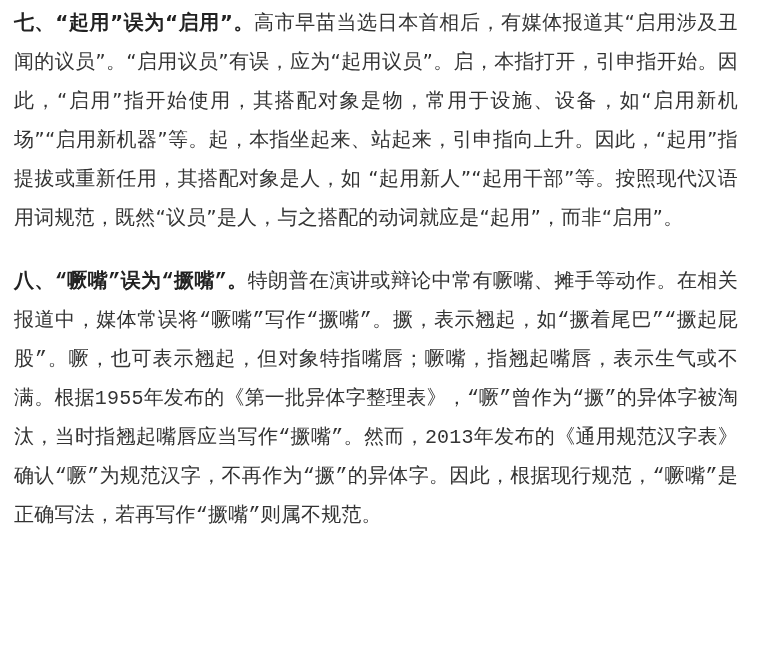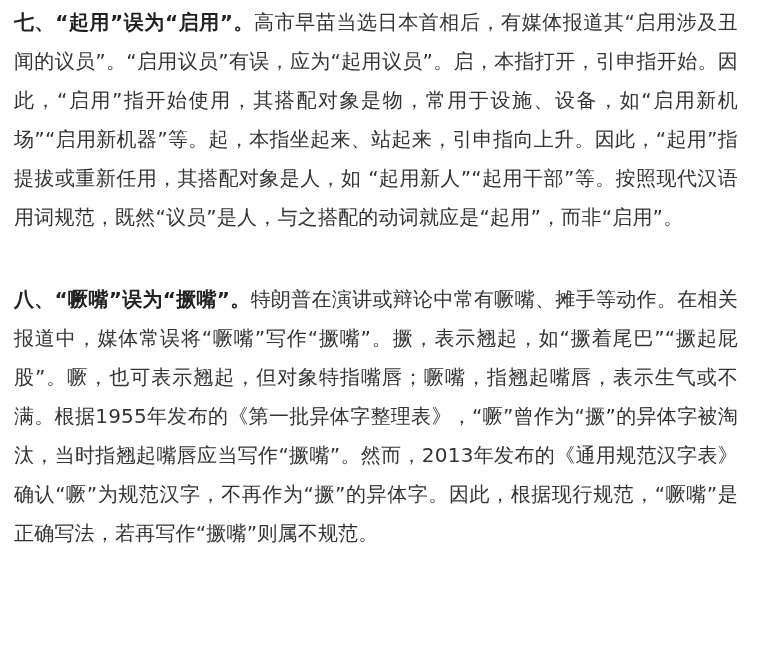--- a/index.html
+++ b/index.html
@@ -23,21 +23,22 @@
       line-height: 39px;
       color: #333333;
       text-align: justify;
     }
     .para {
       margin: 0;
       padding: 0;
       letter-spacing: 0.2px;
     }
     .para + .para {
-      margin-top: 43px;
+      margin-top: 25px;
+      font-family: Liberation Mono, monospace;
     }
     .heading {
       font-weight: bold;
       color: #222222;
     }
   </style>
 </head>
 <body>
 
 <div class="article">

